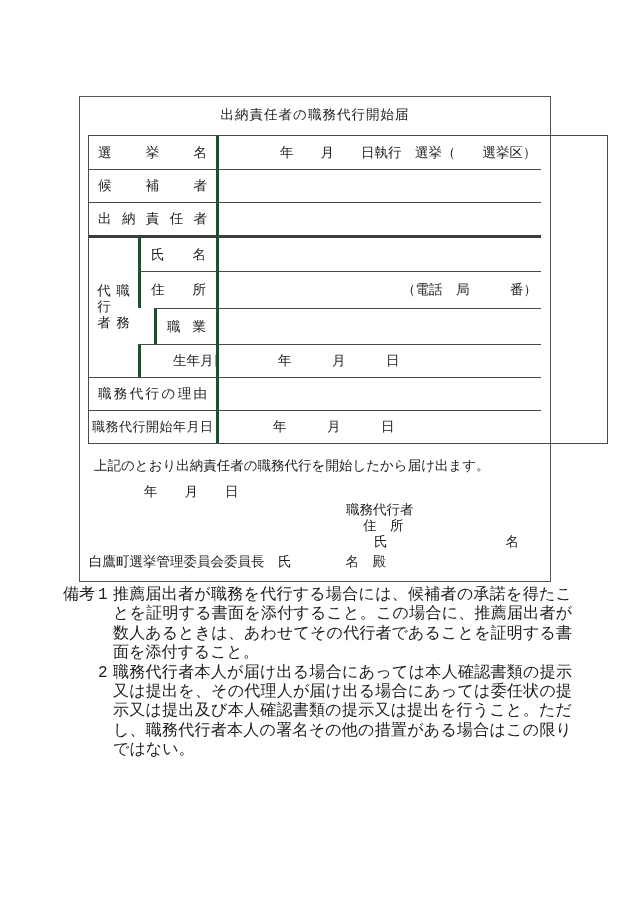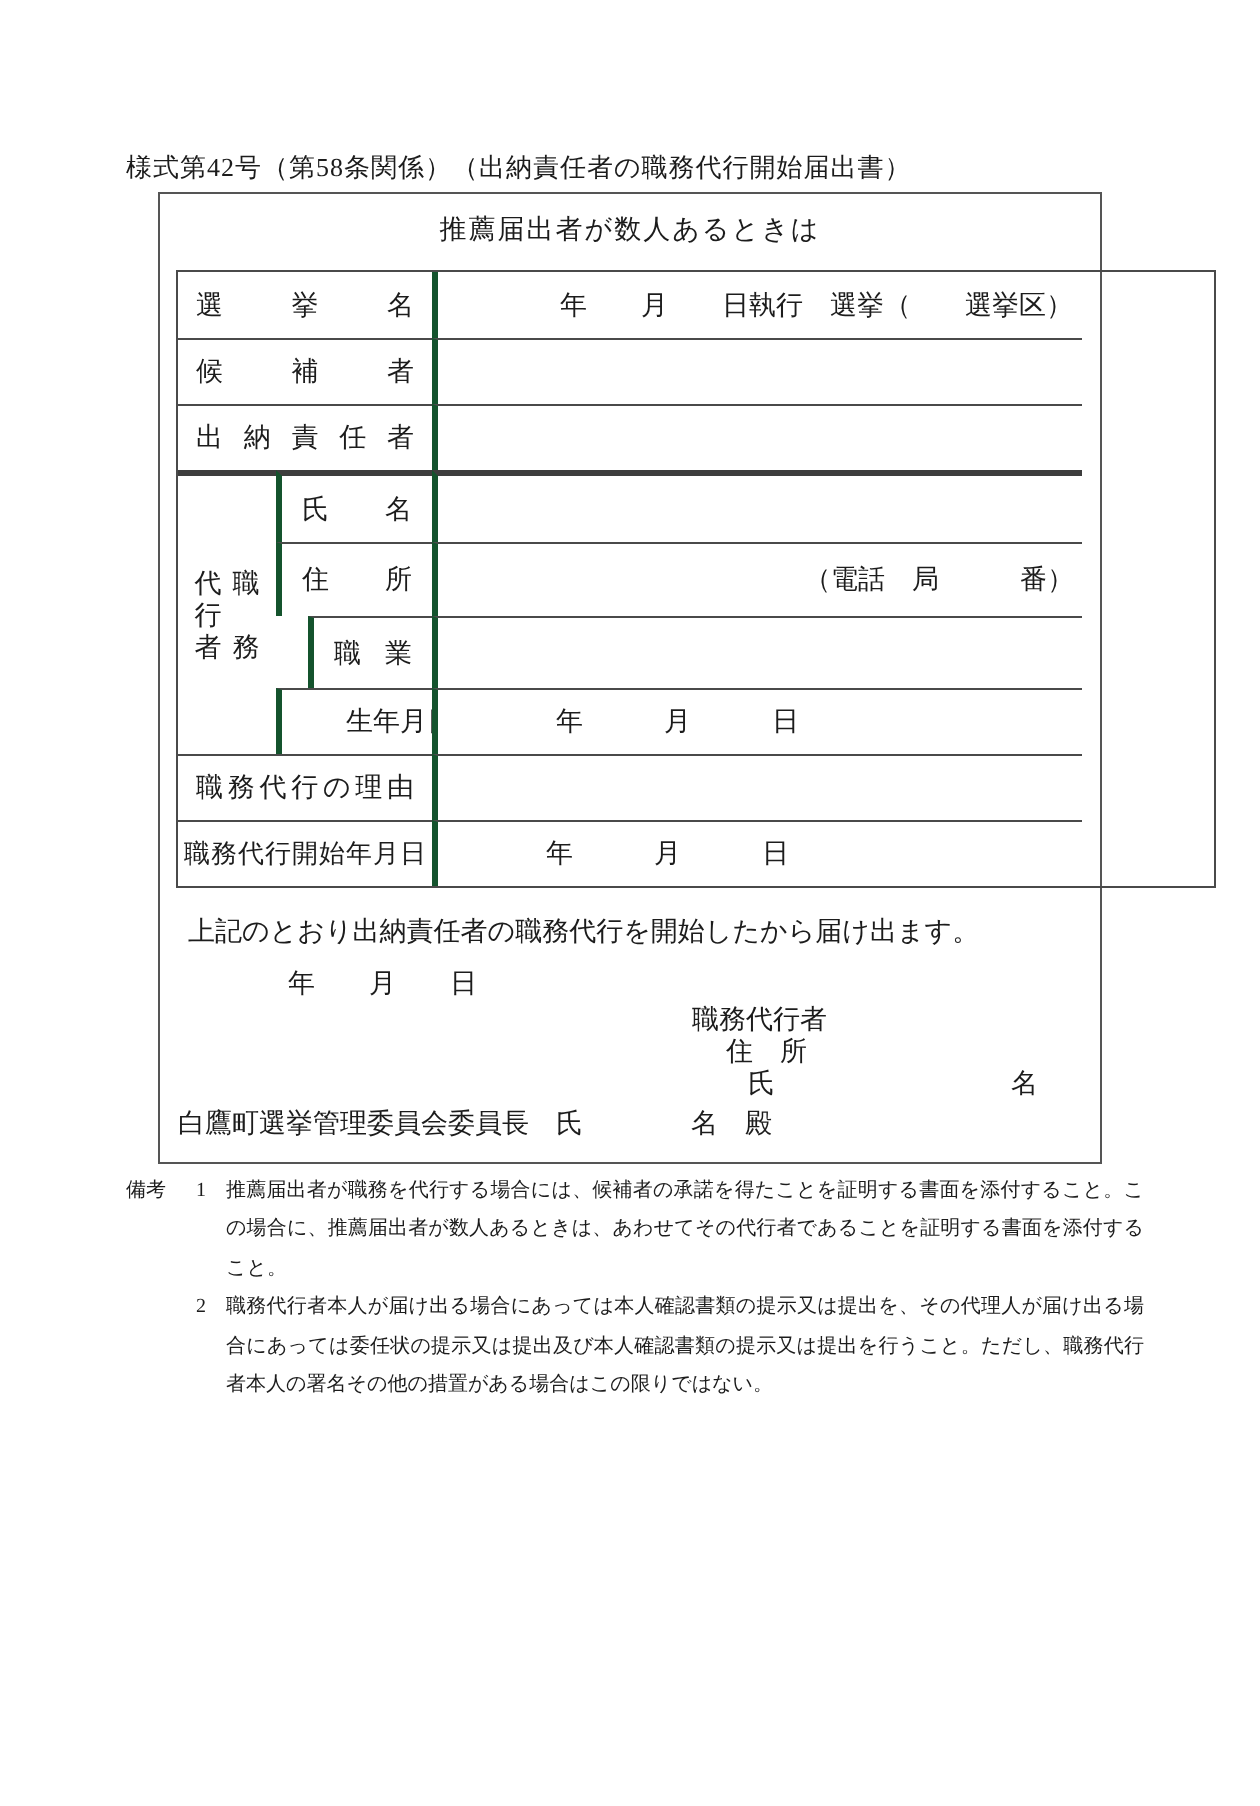--- a/index.html
+++ b/index.html
@@ -83,56 +83,55 @@
   .date-line { margin: 9px 0 0 64px; font-size: 13.5px; line-height: 17px; white-space: pre; }
   .sig-role  { margin: 2px 0 0 266px; font-size: 13.5px; line-height: 16px; }
   .sig-addr  { margin: 0 0 0 283px; font-size: 13.5px; line-height: 16px; white-space: pre; }
   .sig-name  { margin: 0 0 0 294px; width: 145px; display: flex; justify-content: space-between;
                font-size: 13.5px; line-height: 16px; }
   .addressee { margin: 4px 0 0 9px; font-size: 13.5px; line-height: 16px; white-space: pre; }
 
   .notes {
     position: absolute; left: 63px; top: 586px;
     display: flex;
-    font-size: 10px; line-height: 19.4px;
+    font-size: 16px; line-height: 19.4px; font-family: Liberation Mono, monospace;
   }
   .notes-heading { width: 35px; flex: none; }
   .note { display: flex; }
   .note-num { width: 15px; flex: none; }
   .note-text { width: 459px; text-align: justify; }
 </style>
 </head>
 <body>
 
 <div class="page">
 
-  <div class="form-code">様式第42号（第58条関係）（出納責任者の職務代行開始届出書）</div>
 
   <div class="outer-box">
 
-    <div class="form-title">推薦届出者が数人あるときは</div>
+    <div class="form-title">出納責任者の職務代行開始届</div>
 
     <div class="ftable">
 
       <div class="cell nt nl" style="grid-row:1; grid-column:1/3;">
         <div class="jlabel">選挙名</div>
       </div>
       <div class="cell nt val val-election" style="grid-row:1; grid-column:3;">年　　月　　日執行　選挙（　　選挙区）</div>
 
       <div class="cell nl" style="grid-row:2; grid-column:1/3;">
         <div class="jlabel">候補者</div>
       </div>
       <div class="cell val" style="grid-row:2; grid-column:3;"></div>
 
       <div class="cell nl" style="grid-row:3; grid-column:1/3;">
         <div class="jlabel">出納責任者</div>
       </div>
       <div class="cell val" style="grid-row:3; grid-column:3;"></div>
 
-      <div class="cell nl thick agent-cell" style="grid-row:4/8; grid-column:1;">
+      <div class="cell nl thick agent-cell" style="grid-row:4/8; grid-column:1;font-family:Liberation Mono, monospace;">
         <div class="agent-label">
           <div class="vstack">代行者</div>
           <div class="vstack-right">
             <span>職</span>
             <span>務</span>
           </div>
         </div>
       </div>
 
       <div class="cell thick" style="grid-row:4; grid-column:2;">

